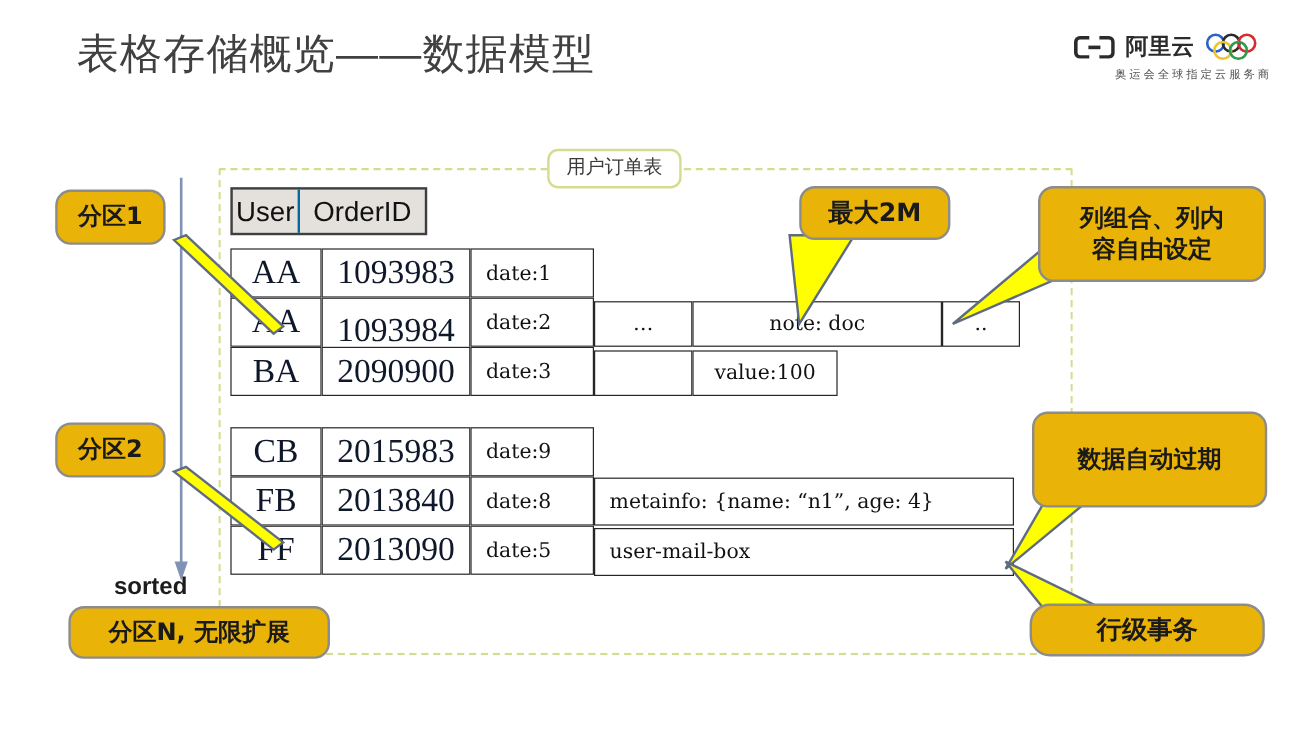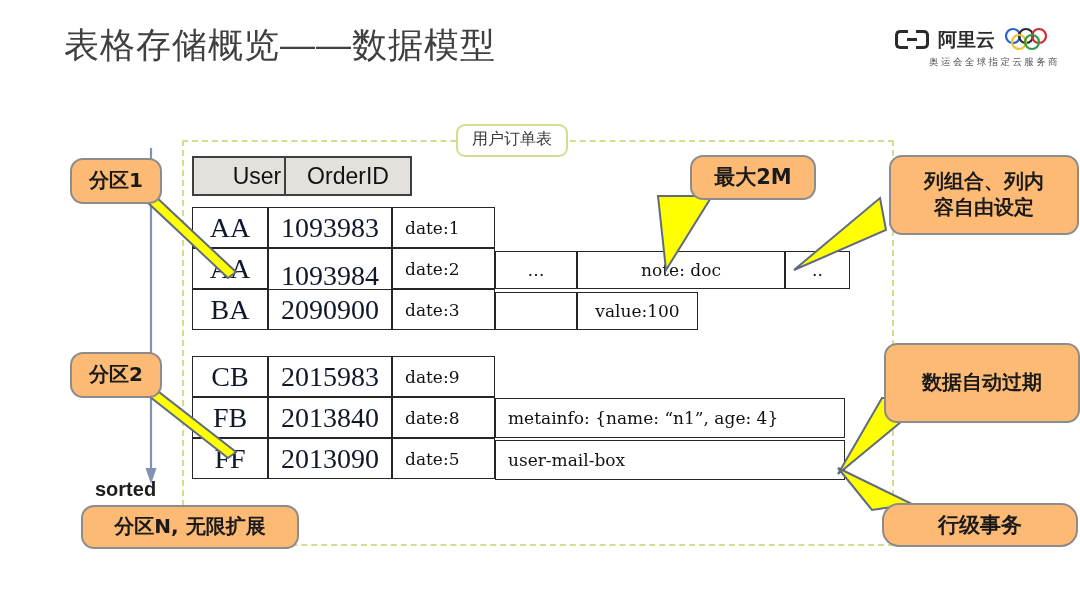--- a/index.html
+++ b/index.html
@@ -139,22 +139,22 @@
   }
   .tbl-header .hcell {
     display: flex;
     align-items: center;
     justify-content: center;
     font-size: 23px;
     color: #111;
     font-family: "Liberation Sans", sans-serif;
     box-sizing: border-box;
   }
-  .tbl-header .hcell.user { width: 56px; border-right: 2px solid #404040; margin-left: 36px; }
-  .tbl-header .hcell.oid  { width: 124px; }
+  .tbl-header .hcell.user { width: 56px; border-right: 2px solid #0369a1; }
+  .tbl-header .hcell.oid  { width: 104px; }
 
   .grid-cell {
     position: absolute;
     box-sizing: border-box;
     border: 1.6px solid #262626;
     background: #ffffff;
     display: flex;
     align-items: center;
     overflow: hidden;
     white-space: nowrap;
@@ -169,34 +169,33 @@
     font-family: "DejaVu Serif", serif;
     font-size: 17px;
     color: #111;
     padding-left: 12px;
   }
   .cell-val.ctr { justify-content: center; padding-left: 0; }
 
   
   .callout {
     position: absolute;
-    background: #fdba74;
+    background: #eab308;
     border: 2.5px solid #8c8c8c;
     border-radius: 13px;
     font-family: "DejaVu Sans", sans-serif;
     font-weight: 700;
     color: #1a1a1a;
     display: flex;
     flex-direction: column;
     align-items: center;
     justify-content: center;
     text-align: center;
     z-index: 6;
     box-sizing: border-box;
-    margin-left: 24px;
   }
   .callout .line { line-height: 1.28; white-space: nowrap; }
 
   .tail-svg { position: absolute; z-index: 5; overflow: visible; }
   .leader-svg { position: absolute; z-index: 4; overflow: visible; }
 </style>
 </head>
 <body>
 
 <div id="slide-title">表格存储概览——数据模型</div>

